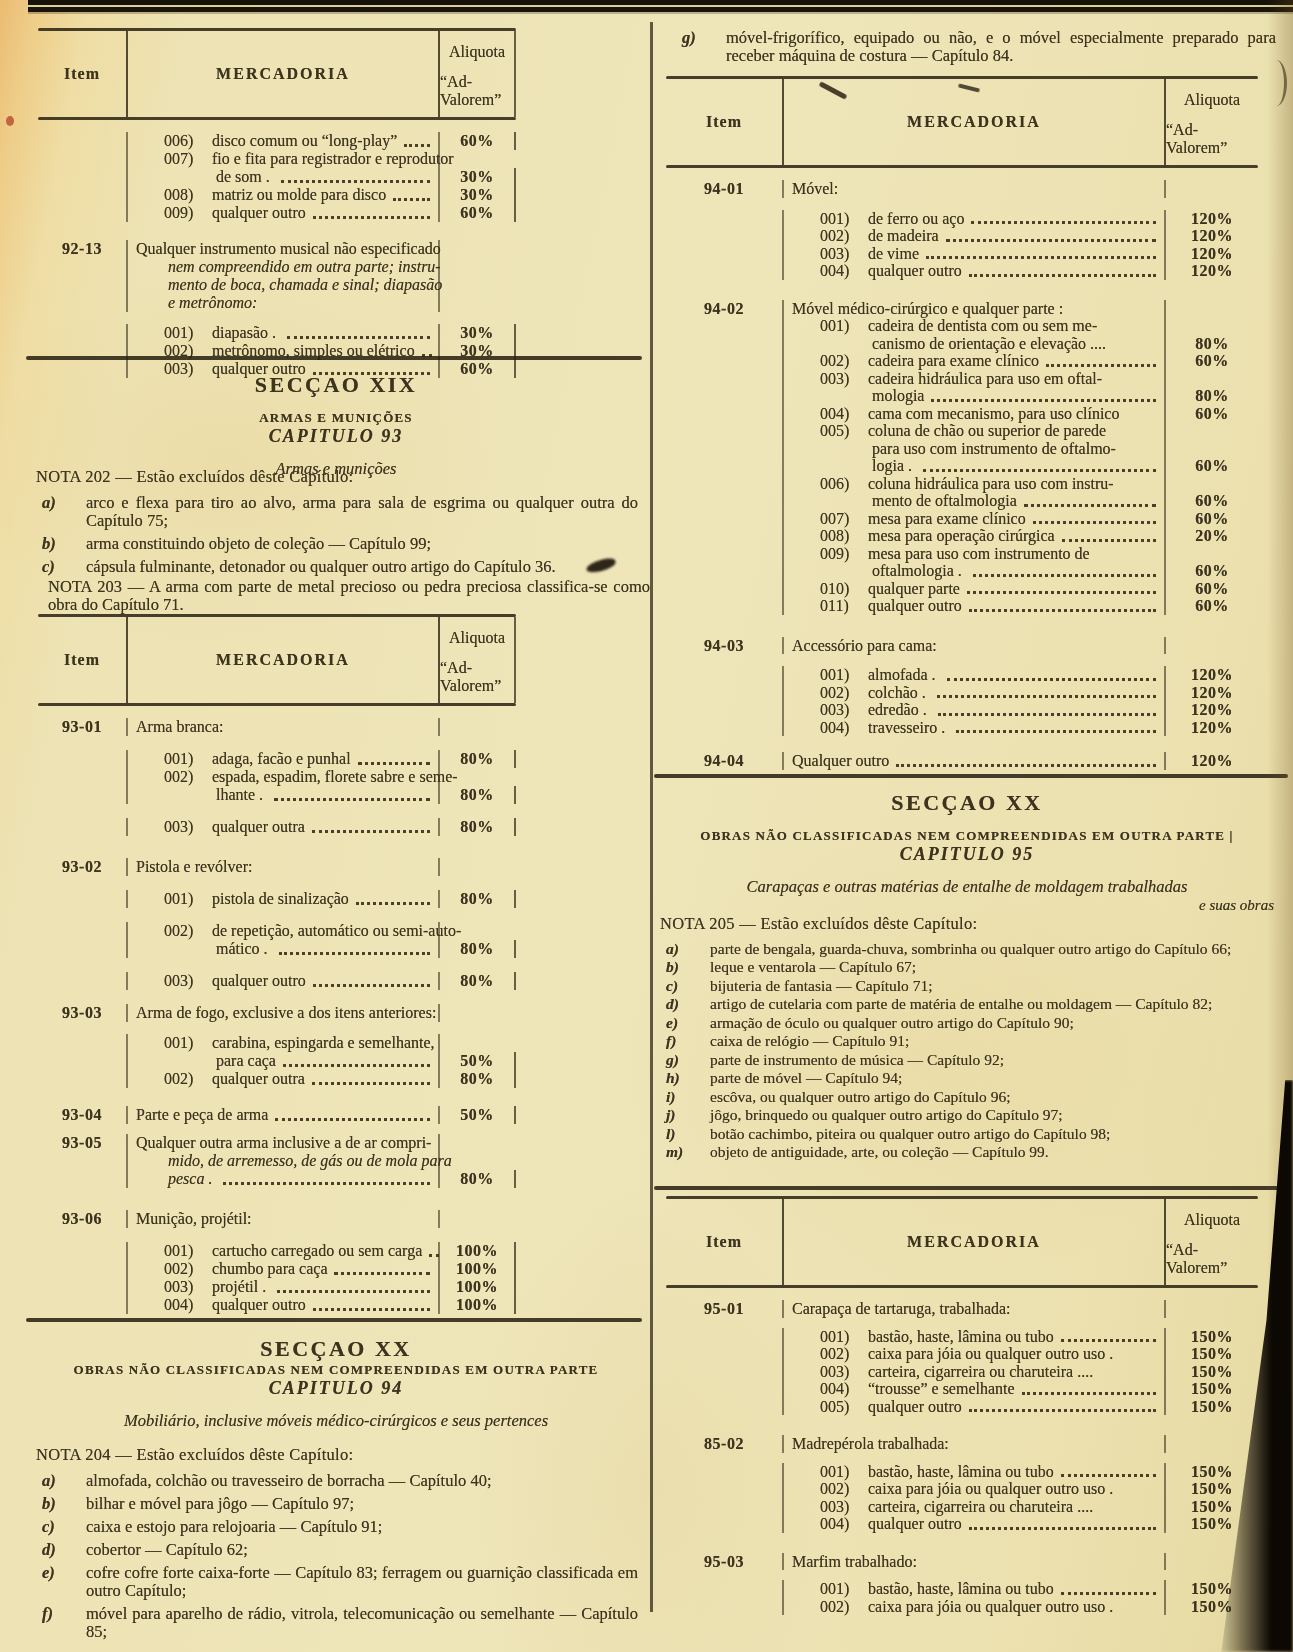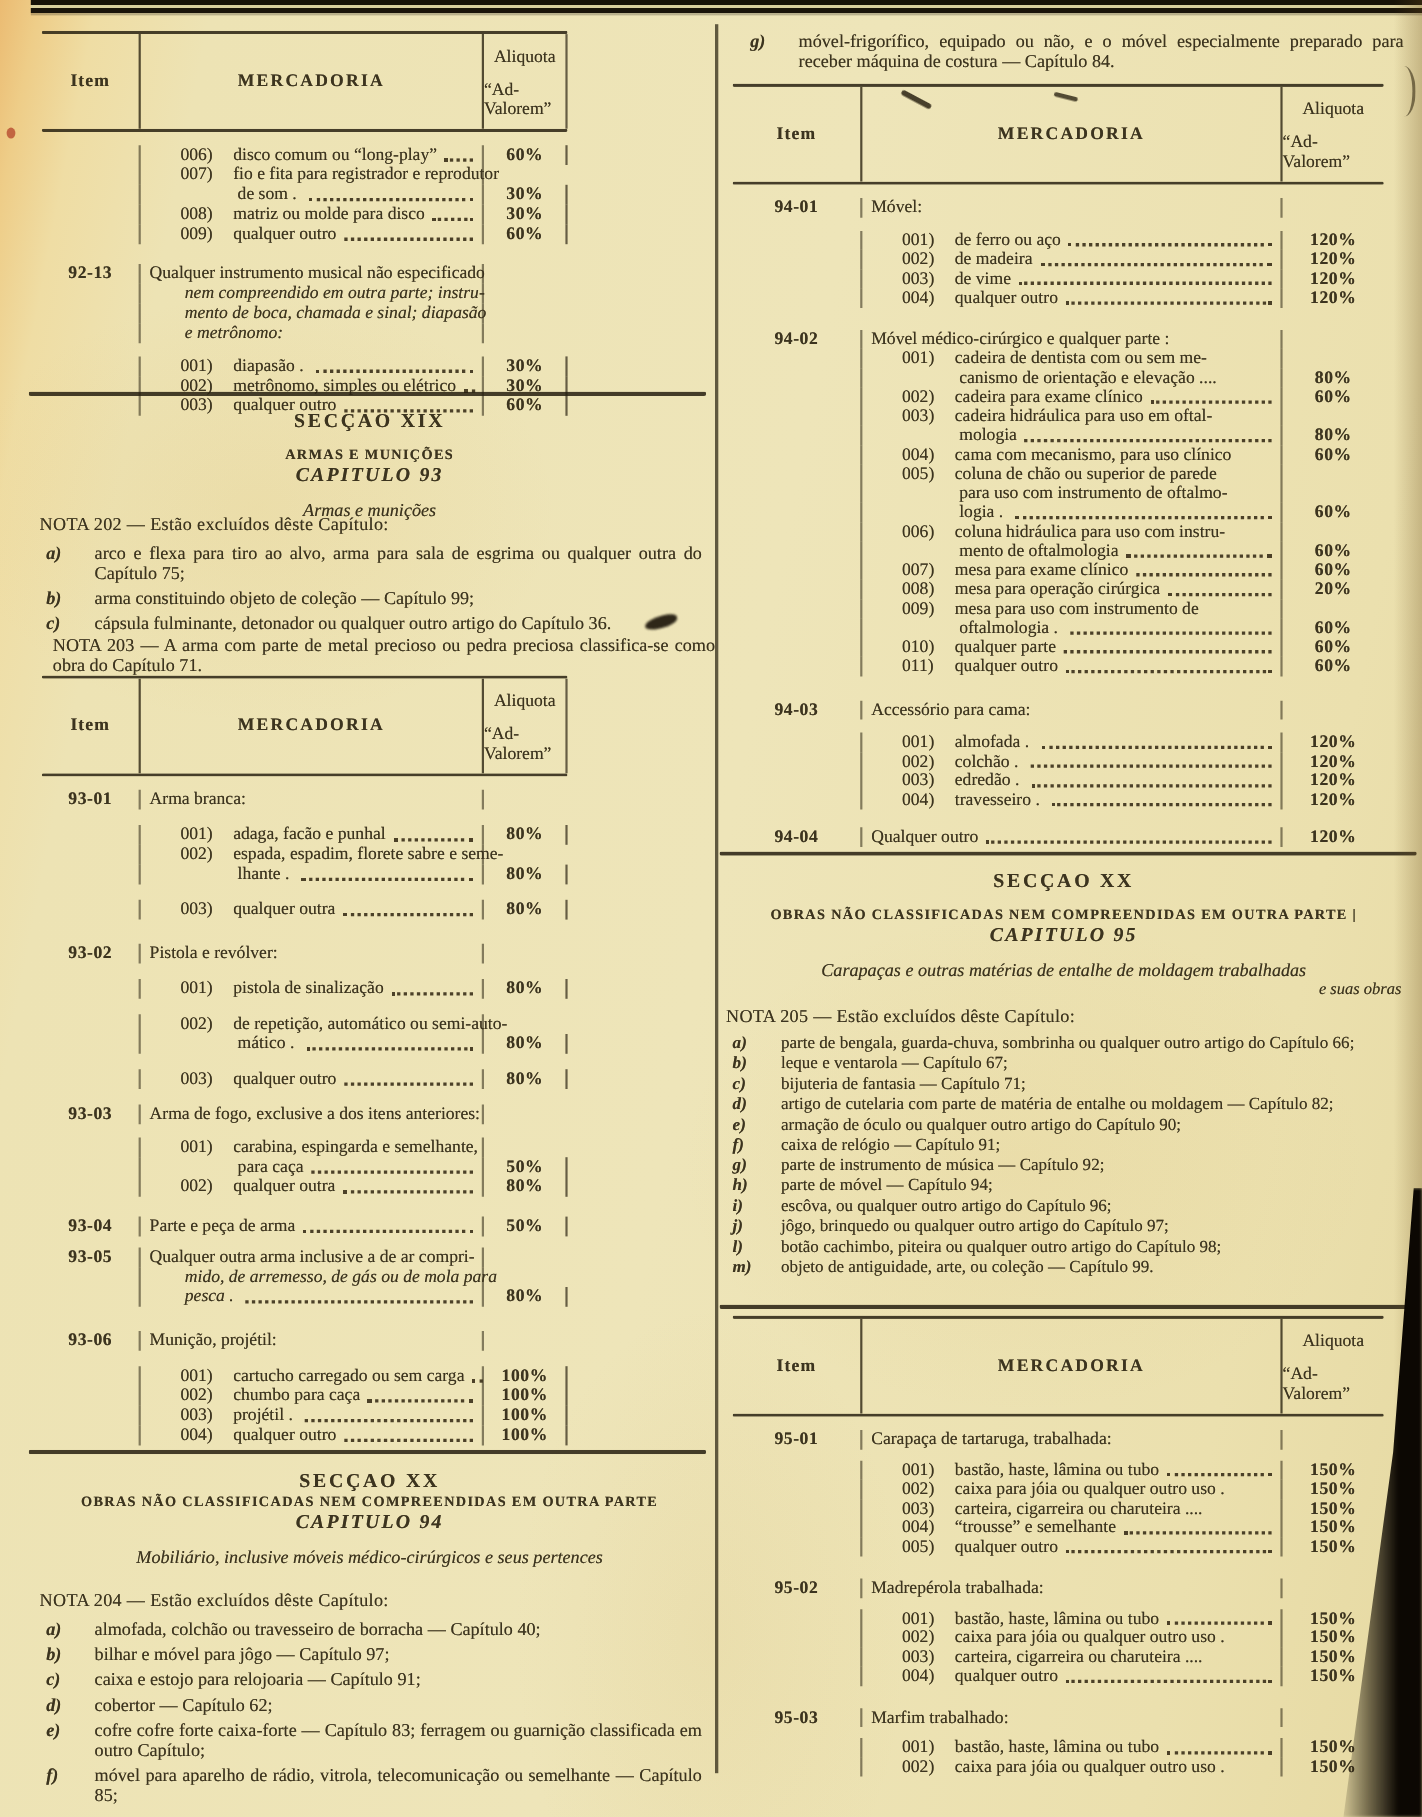--- a/index.html
+++ b/index.html
@@ -49,21 +49,21 @@
   .c-body.ind-h{padding-left:8px;}
   .c-body.ind-hc{padding-left:40px;font-style:italic;}
   .c-body.ind-s{padding-left:36px;}
   .c-body.ind-sc{padding-left:88px;}
   .code{flex:none;width:48px;}
   .txt{white-space:pre;}
   .dots{flex:1;min-width:10px;border-bottom:3px dotted rgba(58,47,24,.9);margin:0 3px 3px 7px;}
   .c-val{flex:none;text-align:center;font-weight:700;letter-spacing:.5px;}
 
   
-  .sec-title{text-align:center;font-weight:700;font-size:18px;letter-spacing:2.5px;}
+  .sec-title{text-align:center;font-weight:700;font-size:22px;letter-spacing:2.5px;}
   .sec-sub{text-align:center;font-weight:700;font-size:13px;letter-spacing:1.2px;margin-top:12px;}
   .sec-chap{text-align:center;font-weight:700;font-style:italic;font-size:18px;letter-spacing:2px;}
   .sec-chapsub{text-align:center;font-style:italic;font-size:16.5px;margin-top:12px;}
   .sec-chapsub2{text-align:right;font-style:italic;font-size:15px;}
   .nota-h{font-size:16.5px;letter-spacing:.3px;}
   .nitems{margin-top:8px;}
   .nitem{display:flex;margin-top:5px;}
   .nlabel{flex:none;width:44px;font-style:italic;font-weight:700;padding-left:6px;}
   .ntext{flex:1;text-align:justify;}
   .notes-l{font-size:16.5px;line-height:18px;}
@@ -854,21 +854,21 @@
         <div class="tline">
           <span class="c-item"></span>
           <span class="c-body ind-s">
             <span class="code">005)</span>
             <span class="txt">qualquer outro</span>
             <span class="dots"></span>
           </span>
           <span class="c-val">150%</span>
         </div>
         <div class="tline" style="margin-top: 20px;">
-          <span class="c-item">95-02</span>
+          <span class="c-item">85-02</span>
           <span class="c-body ind-h">
             <span class="txt">Madrepérola trabalhada:</span>
           </span>
           <span class="c-val"></span>
         </div>
         <div class="tline" style="margin-top: 10px;">
           <span class="c-item"></span>
           <span class="c-body ind-s">
             <span class="code">001)</span>
             <span class="txt">bastão, haste, lâmina ou tubo</span>

